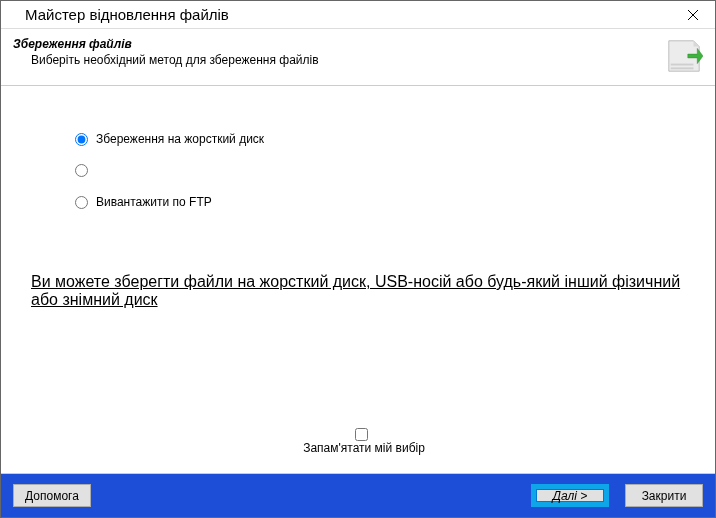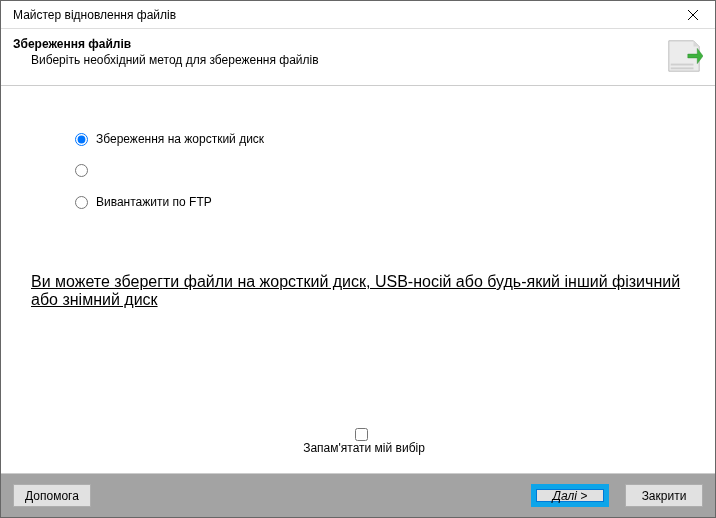--- a/index.html
+++ b/index.html
@@ -17,40 +17,40 @@
   }
   .titlebar {
     display: flex;
     align-items: center;
     height: 28px;
     border-bottom: 1px solid #ddd;
     background: #fff;
   }
   .titlebar-text {
     flex: 1;
-    padding-left: 12px;
-    font-size: 12px;
+    padding-left: 24px;
+    font-size: 15px;
   }
   .close-btn {
     width: 44px;
     height: 100%;
     display: flex;
     align-items: center;
     justify-content: center;
     cursor: pointer;
   }
   .close-btn svg { width: 10px; height: 10px; }
   .header {
     display: flex;
     align-items: flex-start;
     padding: 8px 12px 10px 12px;
     background: #fff;
   }
   .header-text { flex: 1; }
-  .header-title { font-weight: bold; font-size: 12px; }
+  .header-title { font-weight: bold; font-size: 12px; font-style: italic; }
   .header-sub { font-size: 12px; padding-left: 18px; margin-top: 2px; }
   .header-icon { width: 38px; height: 38px; }
   .content {
     flex: 1;
     border-top: 1px solid #ccc;
     border-bottom: 1px solid #ccc;
     background: #fff;
     padding: 0 30px;
     position: relative;
     display: flex;
@@ -79,21 +79,21 @@
     display: flex;
     align-items: center;
     font-size: 12px;
     flex-direction: column;
   }
   .remember input[type=checkbox] { margin: 0 6px 0 0; }
   .footer {
     display: flex;
     align-items: flex-start;
     padding: 10px 12px;
-    background: #a3a3a3;
+    background: #1d4ed8;
   }
   .btn {
     min-width: 78px;
     height: 23px;
     font-size: 12px;
     font-family: inherit;
     background: #e1e1e1;
     border: 1px solid #adadad;
     cursor: pointer;
     padding: 0 10px;

